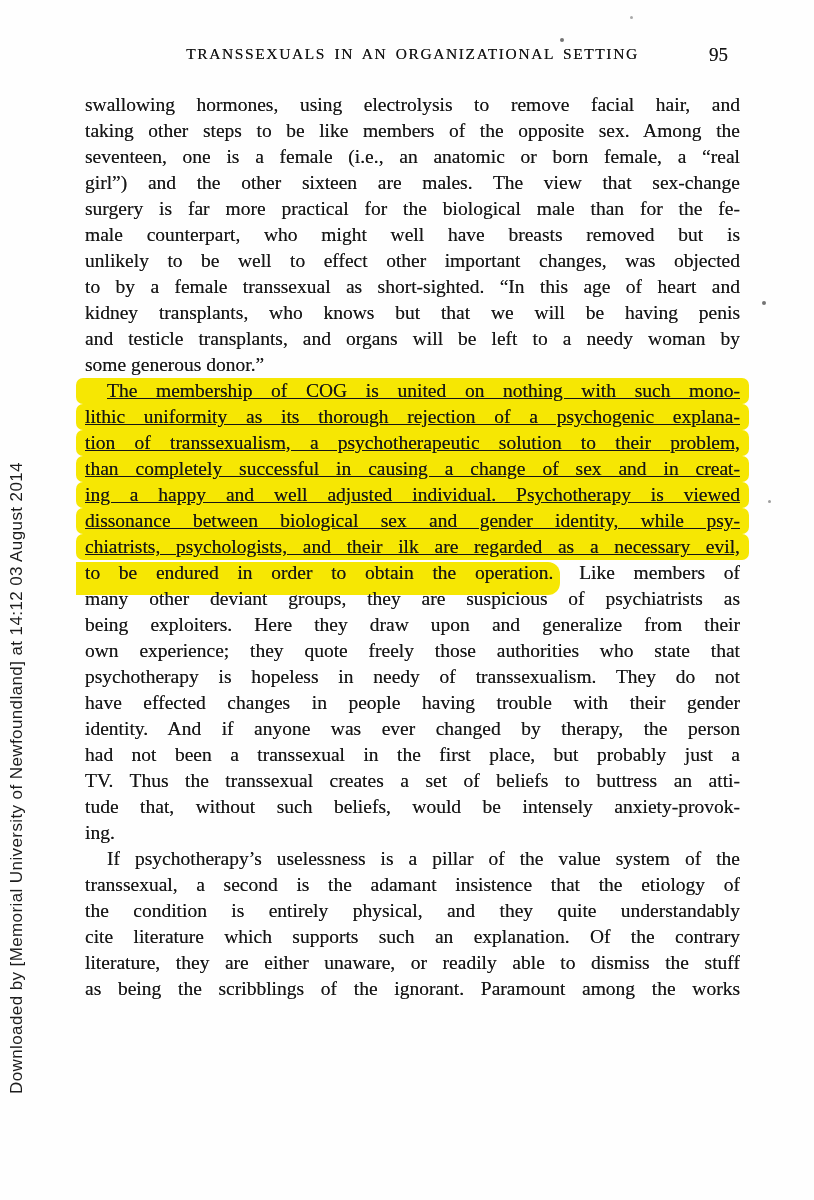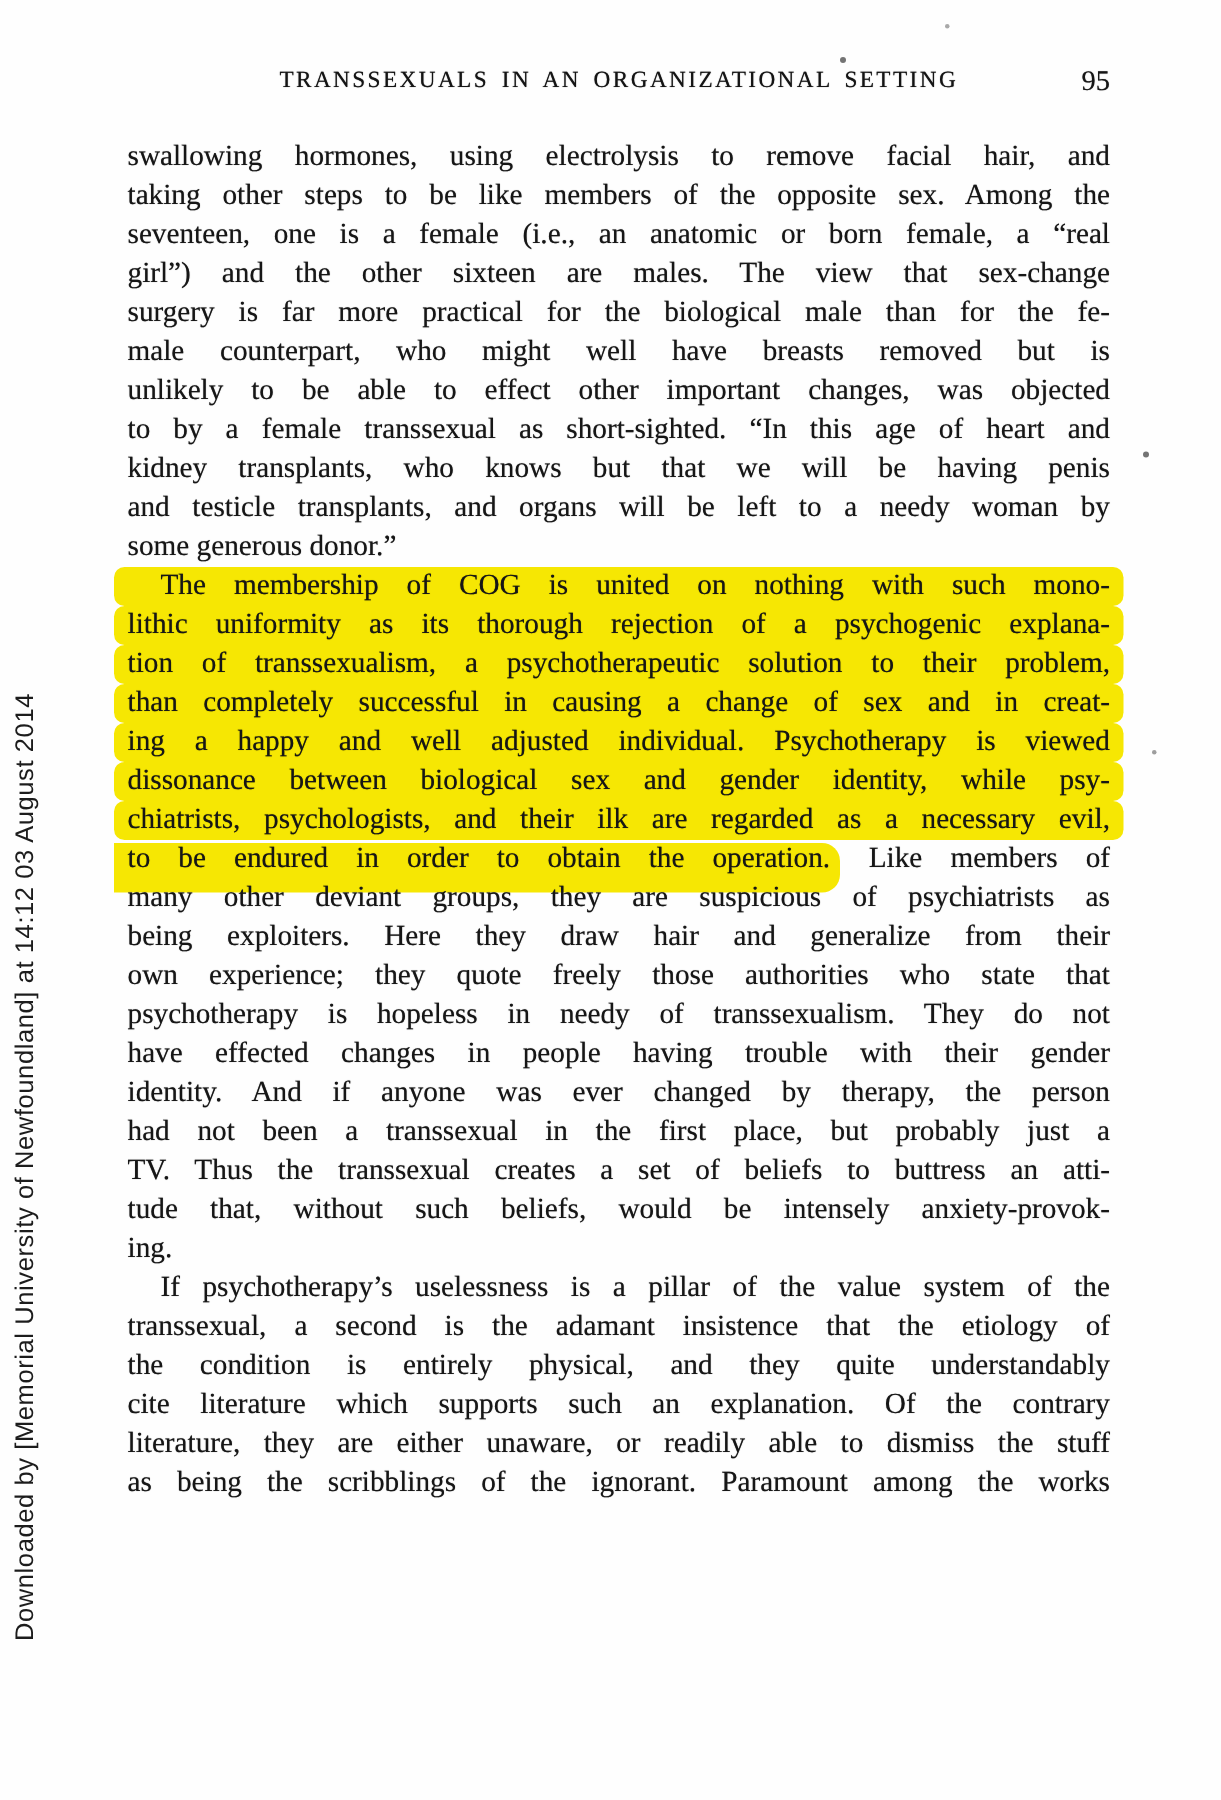--- a/index.html
+++ b/index.html
@@ -42,21 +42,21 @@
     display: block;
     text-align: center;
     font-size: 15.5px;
     letter-spacing: 1.6px;
     word-spacing: 3px;
     color: #141414;
     text-shadow: 0 0 0.6px rgba(0,0,0,0.7);
   }
   .page-number {
     position: absolute;
-    right: 0;
+    right: 12px;
     top: -1px;
     font-size: 19px;
     text-shadow: 0 0 0.5px rgba(0,0,0,0.6);
   }
   
   .body-text {
     position: absolute;
     left: 85px;
     top: 92px;
     width: 655px;
@@ -71,20 +71,21 @@
     text-align-last: justify;
   }
   .line.end { text-align-last: left; }
   .line.indent { text-indent: 22px; }
   
   .line.hl {
     background: var(--hl);
     margin: 0 -9px;
     padding: 0 9px;
     border-radius: 7px;
+    text-decoration: underline;
   }
   
   .hlspan {
     background: var(--hl);
     margin-left: -9px;
     padding: 0 7px 12px 9px;
     border-radius: 0 12px 12px 0;
   }
   
   .speck {
@@ -110,35 +111,35 @@
     <span class="page-number">95</span>
   </div>
 
   <div class="body-text">
       <div class="line"><span>swallowing hormones, using electrolysis to remove facial hair, and</span></div>
       <div class="line"><span>taking other steps to be like members of the opposite sex. Among the</span></div>
       <div class="line"><span>seventeen, one is a female (i.e., an anatomic or born female, a “real</span></div>
       <div class="line"><span>girl”) and the other sixteen are males. The view that sex-change</span></div>
       <div class="line"><span>surgery is far more practical for the biological male than for the fe-</span></div>
       <div class="line"><span>male counterpart, who might well have breasts removed but is</span></div>
-      <div class="line"><span>unlikely to be able to effect other important changes, was objected</span></div>
+      <div class="line"><span>unlikely to be well to effect other important changes, was objected</span></div>
       <div class="line"><span>to by a female transsexual as short-sighted. “In this age of heart and</span></div>
       <div class="line"><span>kidney transplants, who knows but that we will be having penis</span></div>
       <div class="line"><span>and testicle transplants, and organs will be left to a needy woman by</span></div>
       <div class="line end"><span>some generous donor.”</span></div>
       <div class="line hl indent"><span>The membership of COG is united on nothing with such mono-</span></div>
       <div class="line hl"><span>lithic uniformity as its thorough rejection of a psychogenic explana-</span></div>
       <div class="line hl"><span>tion of transsexualism, a psychotherapeutic solution to their problem,</span></div>
       <div class="line hl"><span>than completely successful in causing a change of sex and in creat-</span></div>
       <div class="line hl"><span>ing a happy and well adjusted individual. Psychotherapy is viewed</span></div>
       <div class="line hl"><span>dissonance between biological sex and gender identity, while psy-</span></div>
       <div class="line hl"><span>chiatrists, psychologists, and their ilk are regarded as a necessary evil,</span></div>
       <div class="line"><span class="hlspan">to be endured in order to obtain the operation.</span><span> Like members of</span></div>
       <div class="line"><span>many other deviant groups, they are suspicious of psychiatrists as</span></div>
-      <div class="line"><span>being exploiters. Here they draw hair and generalize from their</span></div>
+      <div class="line"><span>being exploiters. Here they draw upon and generalize from their</span></div>
       <div class="line"><span>own experience; they quote freely those authorities who state that</span></div>
       <div class="line"><span>psychotherapy is hopeless in needy of transsexualism. They do not</span></div>
       <div class="line"><span>have effected changes in people having trouble with their gender</span></div>
       <div class="line"><span>identity. And if anyone was ever changed by therapy, the person</span></div>
       <div class="line"><span>had not been a transsexual in the first place, but probably just a</span></div>
       <div class="line"><span>TV. Thus the transsexual creates a set of beliefs to buttress an atti-</span></div>
       <div class="line"><span>tude that, without such beliefs, would be intensely anxiety-provok-</span></div>
       <div class="line end"><span>ing.</span></div>
       <div class="line indent"><span>If psychotherapy’s uselessness is a pillar of the value system of the</span></div>
       <div class="line"><span>transsexual, a second is the adamant insistence that the etiology of</span></div>

